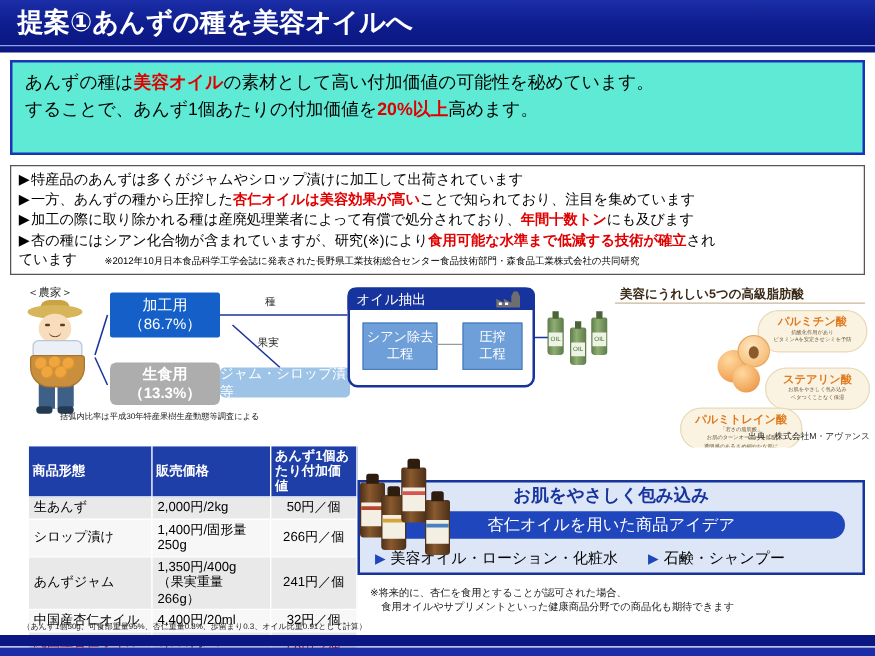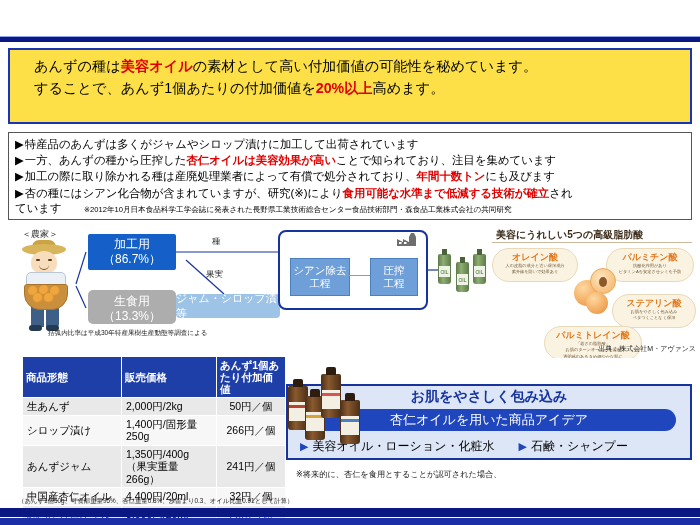--- a/index.html
+++ b/index.html
@@ -53,22 +53,22 @@
     border-top: 1px solid #8fa3e8;
   }
 
   
   .lead-box {
     position: absolute;
     left: 8px; top: 48px;
     width: 684px; height: 76px;
     border: 2px solid #1a34b8;
     box-sizing: border-box;
-    background: #fde047;
-    padding: 5px 8px 0 24px;
+    background: #5eead4;
+    padding: 5px 8px 0 10px;
   }
   .lead-line {
     font-size: 14.2px;
     line-height: 22px;
     color: #000000;
     white-space: nowrap;
   }
   .hl-red {
     color: #e00000;
     font-weight: bold;
@@ -179,23 +179,24 @@
     line-height: 15px;
     border-radius: 2px;
   }
   .nodeB {
     position: absolute; left: 88px; top: 66px;
     width: 88px; height: 34px;
     background: #adadad;
     color: #ffffff;
     font-size: 12px;
     display: flex; flex-direction: column;
-    align-items: center; justify-content: flex-end;
+    align-items: center; justify-content: center;
     line-height: 15px;
     border-radius: 5px;
+    font-weight: bold;
   }
   .nodeJam {
     position: absolute; left: 176px; top: 70px;
     width: 104px; height: 24px;
     background: #9dc3e6;
     color: #ffffff;
     font-size: 11px;
     display: flex; align-items: center; justify-content: center;
     border-radius: 4px;
   }
@@ -445,20 +446,23 @@
     position: absolute; left: 0; top: 518px;
     width: 700px; height: 7px;
     background: #1b2ea8;
   }
 </style>
 </head>
 <body>
 
 <div id="slide">
 
+  <div class="title-bar">
+    <div class="title-text">提案①あんずの種を美容オイルへ</div>
+  </div>
   <div class="page-num">14</div>
   <div class="title-underline"></div>
 
   <div class="lead-box">
     <div class="lead-line">
       <span>あんずの種は</span><span class="hl-red">美容オイル</span><span>の素材として高い付加価値の可能性を秘めています。</span>
     </div>
     <div class="lead-line">
       <span>することで、あんず1個あたりの付加価値を</span><span class="hl-red">20%以上</span><span>高めます。</span>
     </div>
@@ -525,20 +529,23 @@
     </div>
 
     <div class="lbl-tane">種</div>
     <div class="lbl-kajitsu">果実</div>
 
     <div class="nodeJam">ジャム・シロップ漬等</div>
 
     <div class="note-ratio">括弧内比率は平成30年特産果樹生産動態等調査による</div>
 
     <div class="oil-panel">
+      <div class="oil-panel-hdr">
+        <span>オイル抽出</span>
+      </div>
       <svg class="factory-icon" viewBox="0 0 22 14">
         <path d="M1,13 L1,6 L7,9 L7,6 L13,9 L13,4 L15,0 L18,0 L20,4 L20,13 Z" fill="#6e6e6e"></path>
         <rect x="3" y="9" width="2.5" height="2" fill="#ffffff"></rect>
         <rect x="8" y="9" width="2.5" height="2" fill="#ffffff"></rect>
       </svg>
       <div class="proc p1">
         <span>シアン除去</span>
         <span>工程</span>
       </div>
       <div class="proc p2">
@@ -558,25 +565,20 @@
       <div class="btl" style="left:37px; top:6px;">
           <span class="btl-lbl">OIL</span>
         </div>
     </div>
   </div>
 
   <div class="fa-panel">
     <div class="fa-title">美容にうれしい5つの高級脂肪酸</div>
     <div class="fa-rule"></div>
 
-    <div class="fa-bubble" style="left:6px; top:22px; width:86px; height:34px;">
-      <div class="fa-name">オレイン酸</div>
-      <div class="fa-desc">人の皮脂の成分と近い保湿成分</div>
-      <div class="fa-desc">紫外線を防いで効果あり</div>
-    </div>
 
     <div class="fa-bubble" style="left:120px; top:22px; width:88px; height:34px;">
       <div class="fa-name">パルミチン酸</div>
       <div class="fa-desc">抗酸化作用があり</div>
       <div class="fa-desc">ビタミンAを安定させシミを予防</div>
     </div>
 
 
     <div class="fa-bubble" style="left:126px; top:68px; width:84px; height:34px;">
       <div class="fa-name">ステアリン酸</div>
@@ -684,18 +686,19 @@
         <span class="bb-stripe" style="background:#d9534f;"></span>
     </div>
     <div class="bb" style="left:52px; top:34px;">
       <span class="bb-lbl"></span>
         <span class="bb-stripe" style="background:#4a7fc0;"></span>
     </div>
   </div>
 
   <div class="final-note">
     <span>※将来的に、杏仁を食用とすることが認可された場合、</span>
+    <span class="ind">食用オイルやサプリメントといった健康商品分野での商品化も期待できます</span>
   </div>
 
   <div class="bot-bar1"></div>
   <div class="bot-bar2"></div>
 
 </div>
 
 </body></html>

